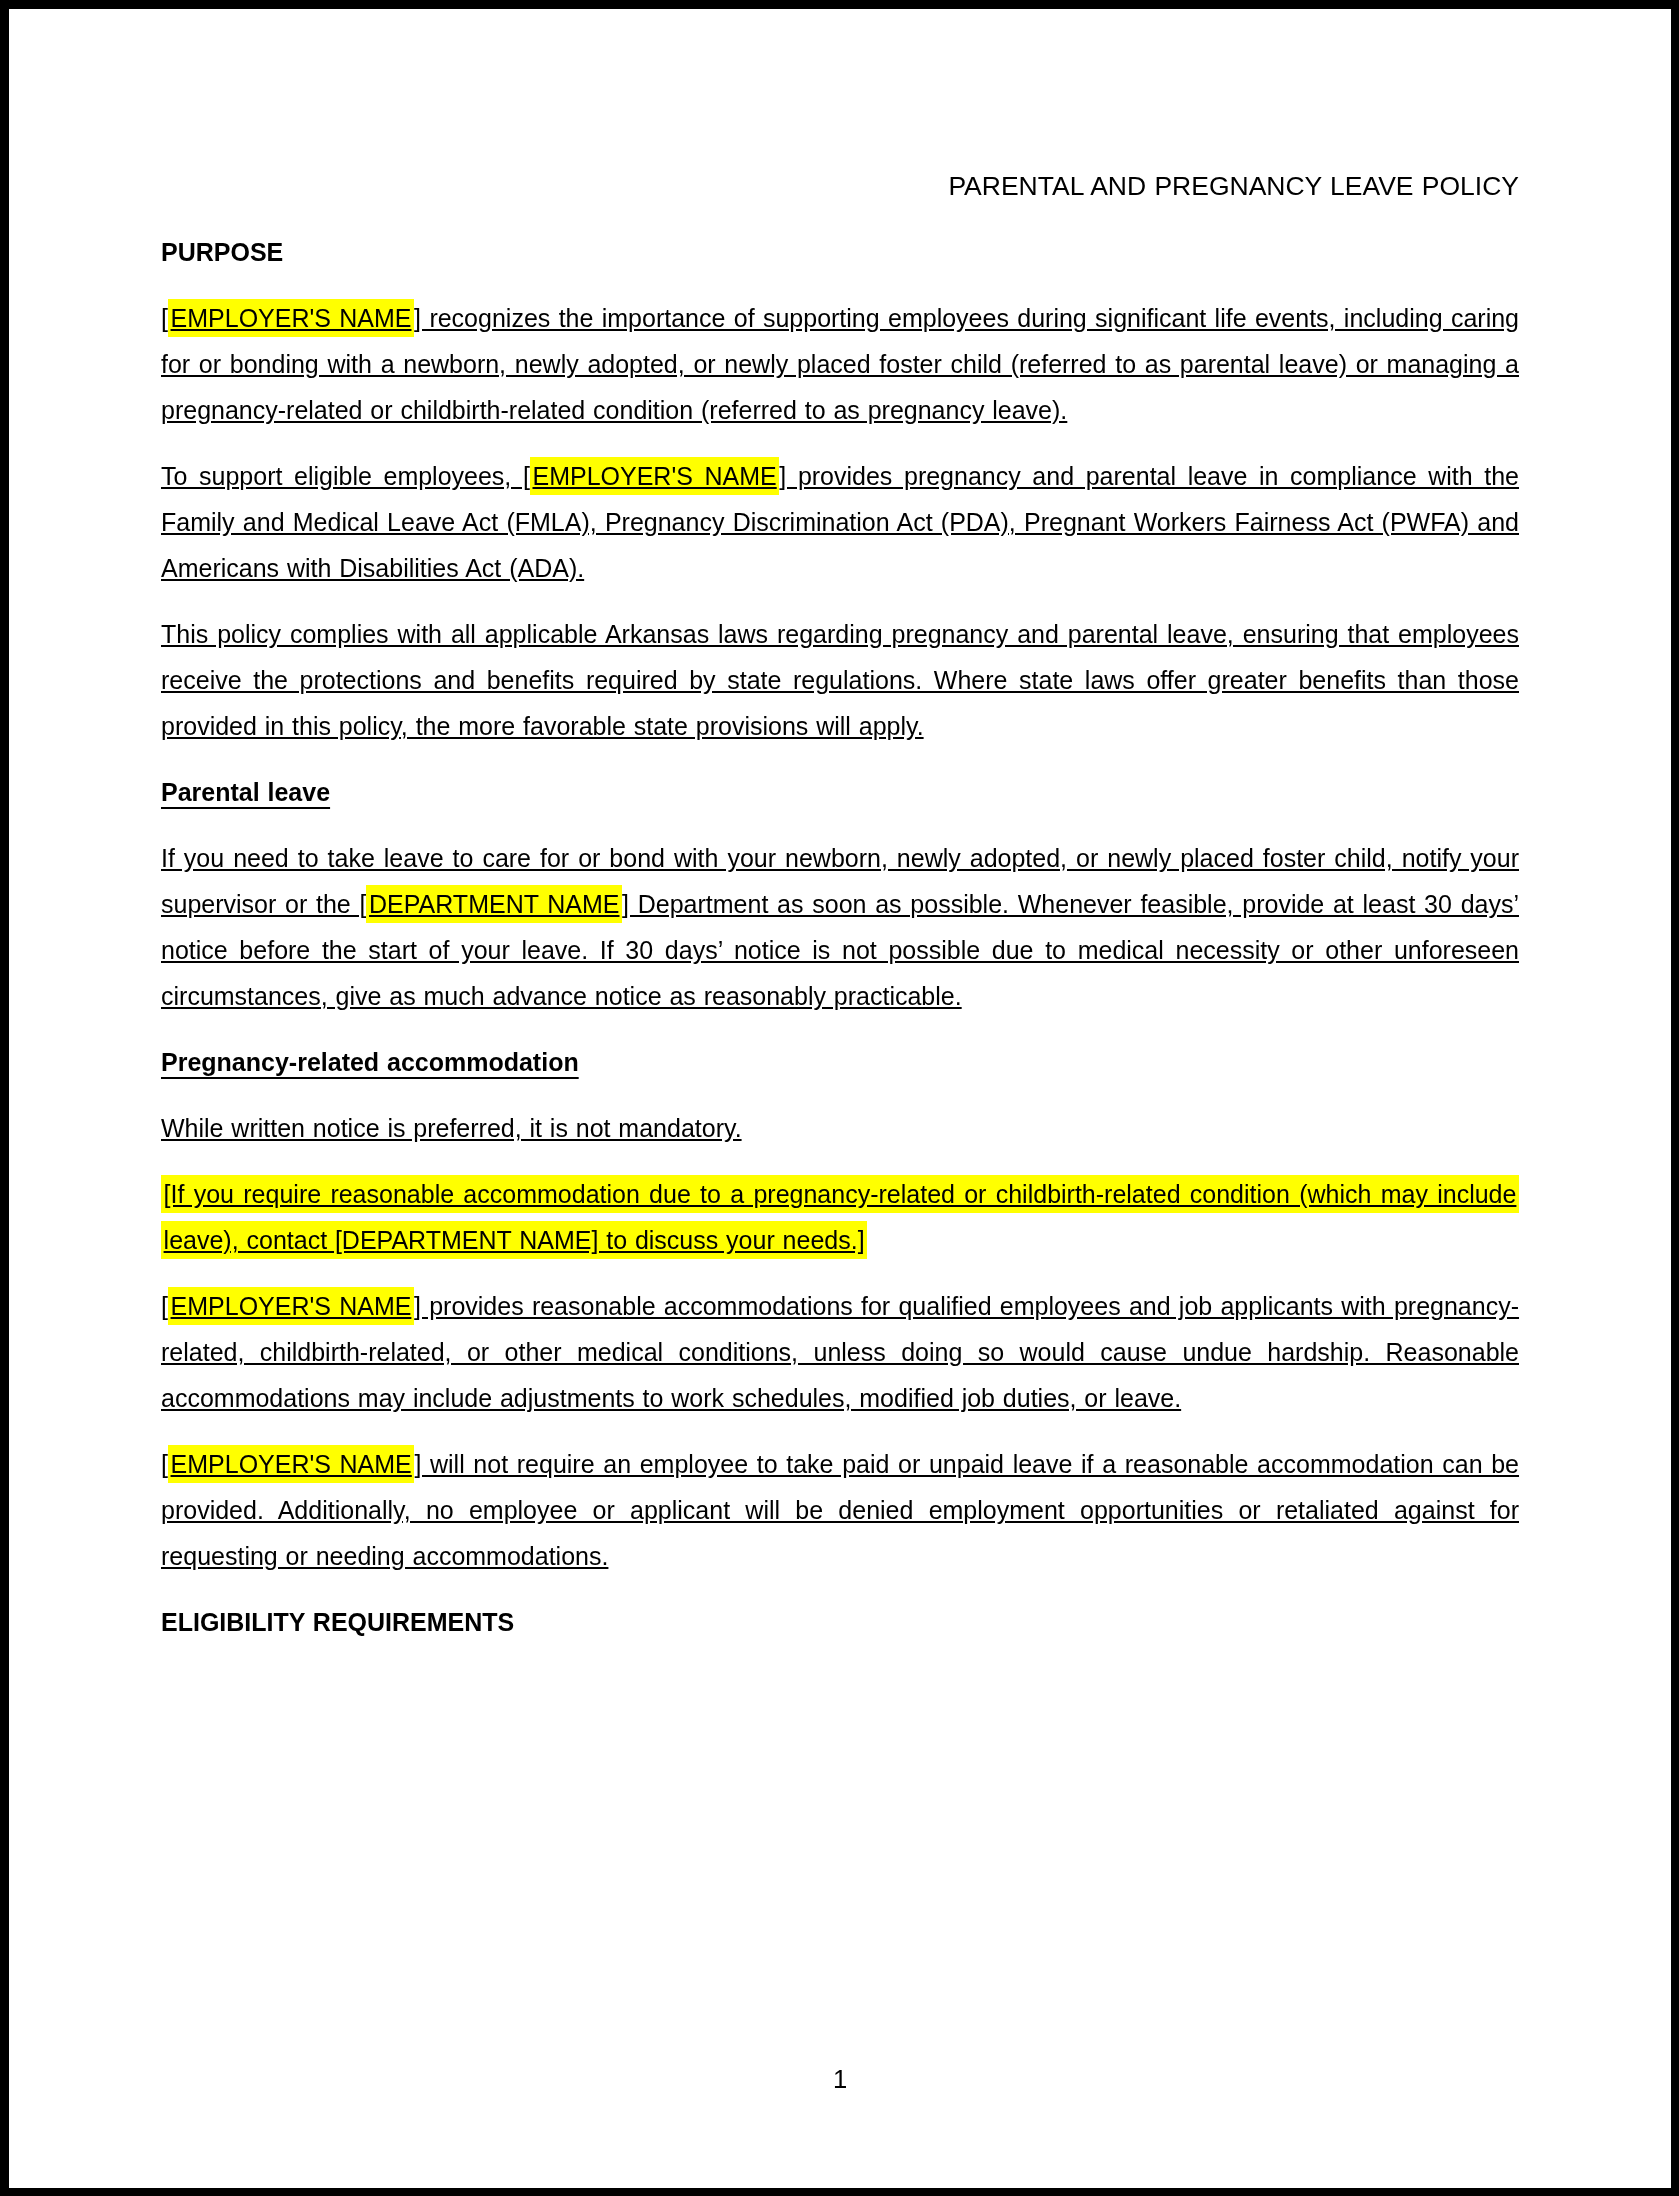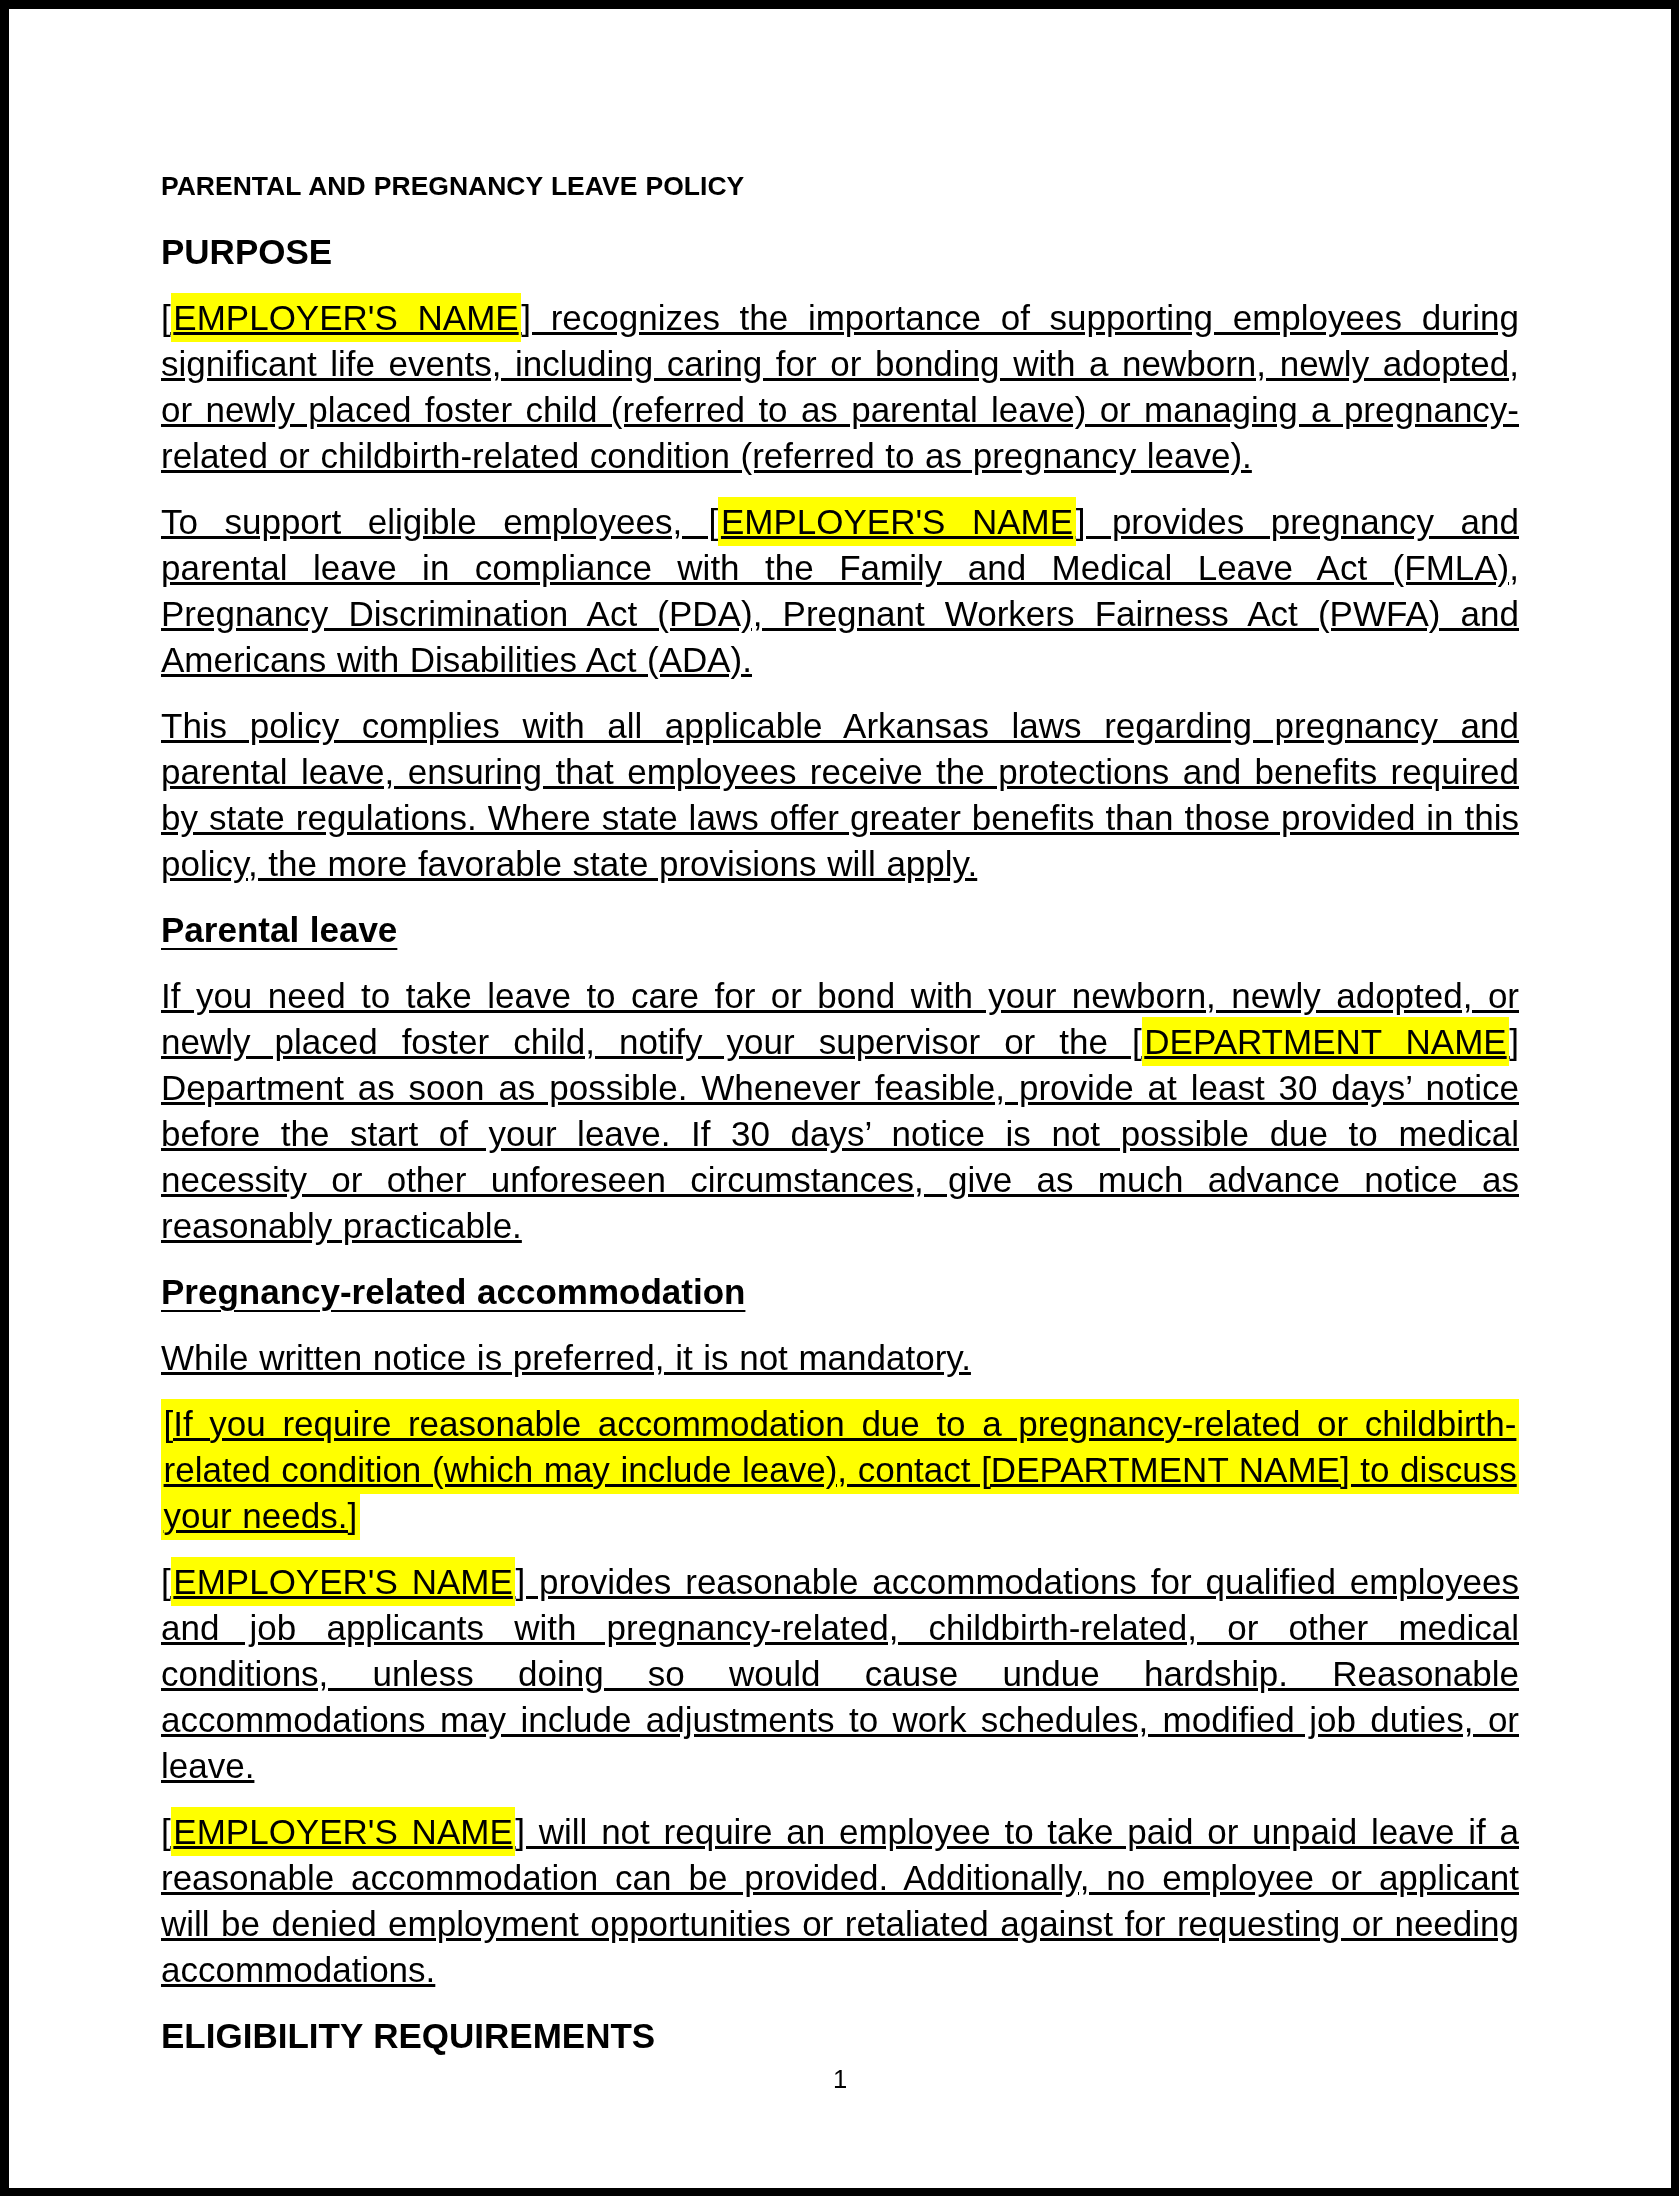--- a/index.html
+++ b/index.html
@@ -15,28 +15,28 @@
     border: 9.7px solid #000000;
     background: #ffffff;
     color: #000000;
     font-family: "Liberation Sans", sans-serif;
     overflow: hidden;
   }
   .content {
     padding: 154px 152px 0 152px;
   }
   .block {
-    font-size: 35px;
+    font-size: 25px;
     line-height: 46px;
     margin: 0 0 20px 0;
     word-spacing: 0.9px;
   }
   .block.title {
-    text-align: left;
-    font-weight: bold;
+    text-align: right;
+    font-weight: normal;
     font-size: 26.5px;
   }
   .block.heading {
     font-weight: bold;
     text-align: left;
   }
   .block.subheading {
     text-decoration: underline;
     text-decoration-thickness: 1.8px;
     text-underline-offset: 6.2px;

